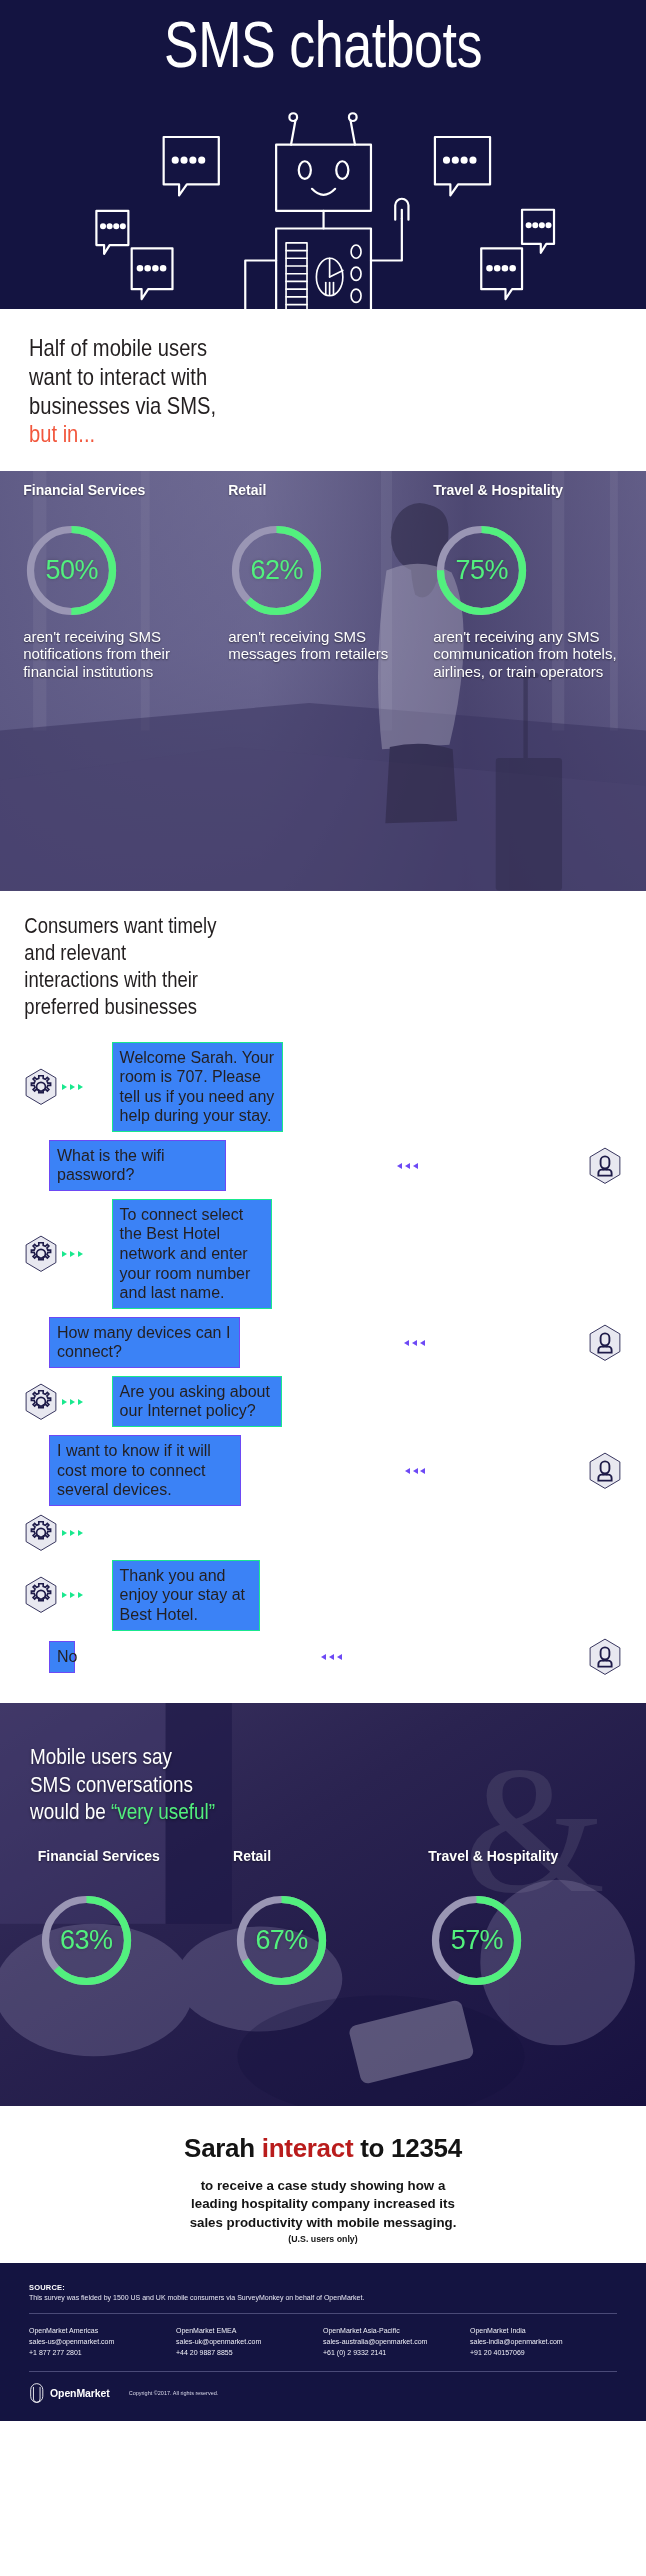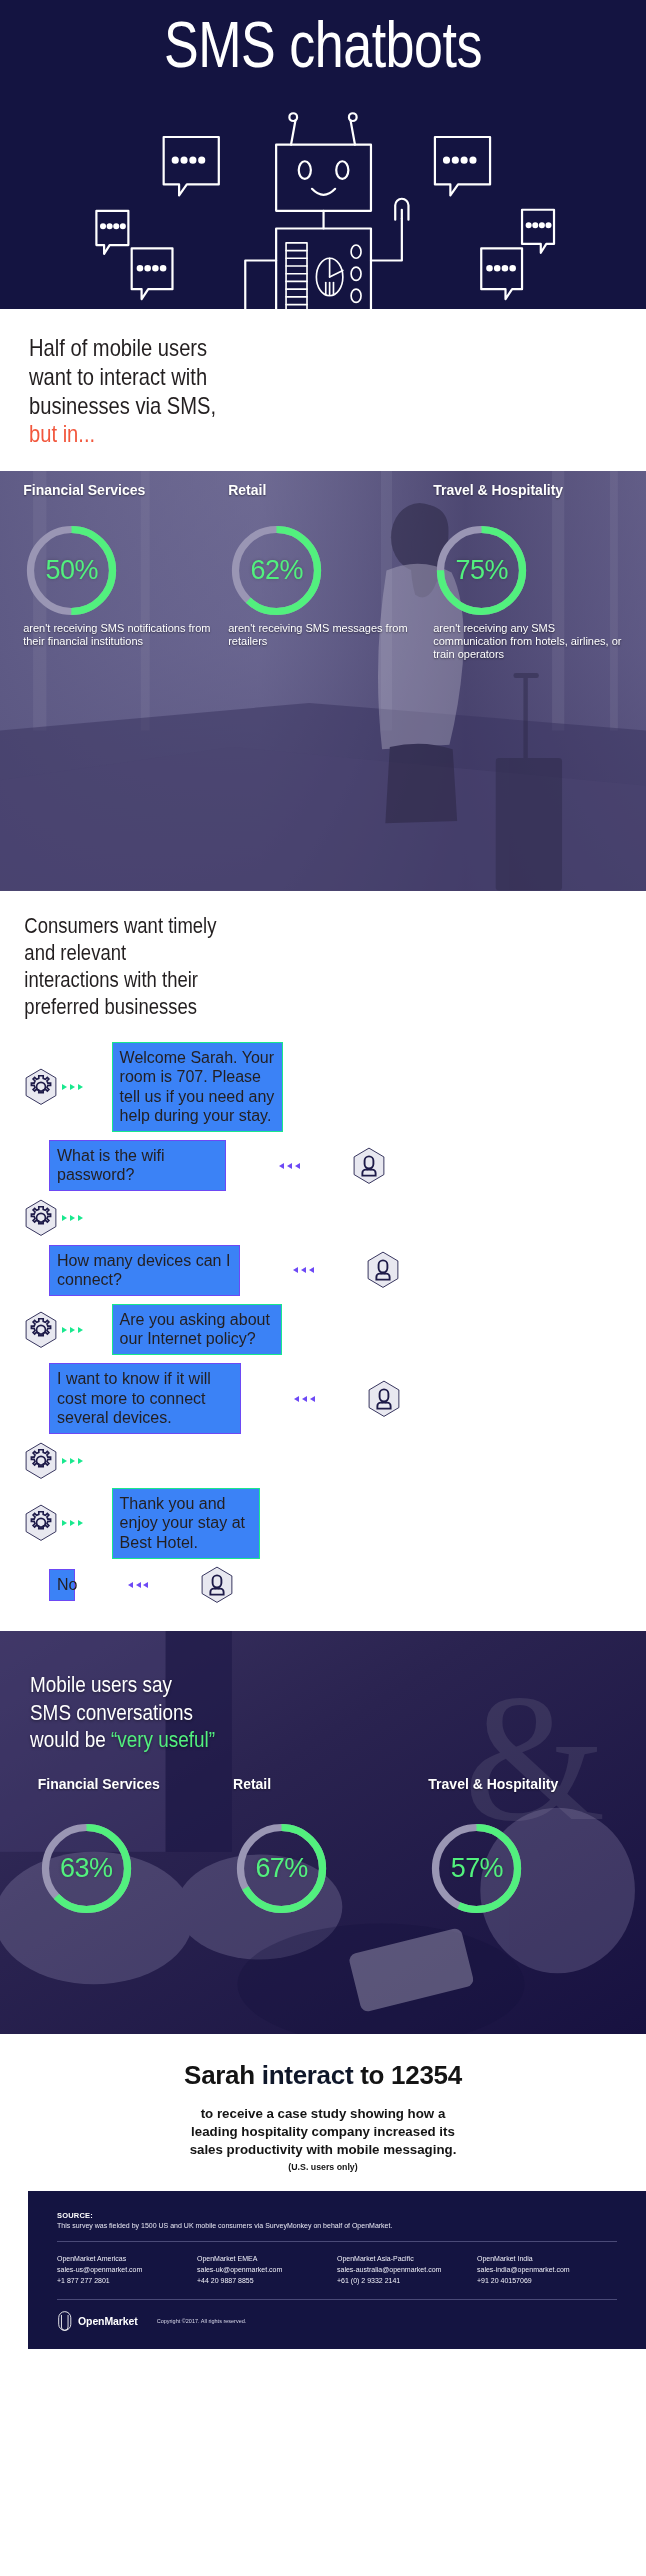--- a/index.html
+++ b/index.html
@@ -56,35 +56,35 @@
     text-shadow:0 0.6px 1.7px rgba(0,0,0,.45);
     margin-bottom:6.6px; min-height:32px;
   }
   .donut-wrap { width:97px; height:97px; position:relative; }
   .donut-pct {
     position:absolute; inset:0; display:flex; align-items:center; justify-content:center;
     font-size:27px; color:#52f07e; font-weight:400; letter-spacing:-0.6px;
     text-shadow:0 0 3.3px rgba(0,0,0,.25);
   }
   .stat-caption {
-    color:#ffffff; font-size:11px; line-height:1.17; margin-top:3px; font-weight:400;
+    color:#ffffff; font-size:15px; line-height:1.17; margin-top:9px; font-weight:400;
     text-shadow:0 0.6px 1.7px rgba(0,0,0,.5);
   }
 
   
   .chat-sec { background:#ffffff; padding:22px 0 19px 0; }
   .chat-head {
     font-size:22px; line-height:1.22; color:#231f20; font-weight:400;
     padding:0 29px; transform:scaleX(0.84); transform-origin:left center;
     margin-bottom:21px;
   }
   .chat-list { padding:0 25.4px; }
   .chat-row { display:flex; align-items:center; margin-bottom:7.7px; }
   .chat-row.bot { justify-content:flex-start; }
-  .chat-row.user { justify-content:flex-start;gap:48px; }
+  .chat-row.user { justify-content:space-between;gap:48px; }
   .hexicon { width:32px; height:38px; flex:0 0 32px; }
   .arrows { display:flex; align-items:center; gap:2.8px; padding:0 5px; }
   .arrow {
     width:0;height:0;border-top:3.9px solid transparent;border-bottom:3.9px solid transparent;
   }
   .arrow.r { border-left:5px solid #19e88e; }
   .arrow.l { border-right:5px solid #6d49f5; }
   .bubble {
     border:1.1px solid #19e88e; background:#3b82f6; color:#231f20;
     padding:5px 6.6px 5.5px 6.6px; font-size:16px; line-height:1.22;
@@ -103,26 +103,26 @@
     text-shadow:0 1.1px 3.3px rgba(0,0,0,.45);
   }
   .dark-head .hl { color:#52f07e; }
 
   
   .cta { background:#ffffff; text-align:center; padding:26.5px 22px 19px 22px; }
   .cta-main {
     font-size:26px; font-weight:700; color:#141414; letter-spacing:-0.3px;
     margin-bottom:13.3px;
   }
-  .cta-main .kw { color:#0f172a; }
+  .cta-main .kw { color:#b91c1c; }
   .cta-sub { font-size:13.3px; font-weight:700; line-height:1.38; color:#141414; }
   .cta-note { font-size:8.8px; font-weight:700; color:#141414; margin-top:2.2px; }
 
   
-  .footer { background:#141441; color:#ffffff; padding:20px 29px 16.6px 29px;margin-left:28px; }
+  .footer { background:#141441; color:#ffffff; padding:20px 29px 16.6px 29px; }
   .f-src-title { font-size:7.5px; font-weight:700; letter-spacing:0.2px; }
   .f-src-text { font-size:7px; margin-top:2.2px; color:#e9e9f4; }
   .f-rule { height:0.6px; background:#4a4a77; margin:12px 0 11px 0; }
   .f-offices { display:flex; }
   .f-office { flex:1 1 0; font-size:7px; line-height:1.62; color:#f0f0f8; }
   .f-office .name { font-weight:400; }
   .f-bottom { display:flex; align-items:center; gap:19px; margin-top:3.3px; }
   .f-logo { display:flex; align-items:center; gap:5.5px; }
   .f-logo-name { font-size:10.5px; font-weight:700; color:#ffffff; letter-spacing:-0.1px; }
   .f-copy { font-size:5.5px; color:#d9d9ea; }
@@ -368,20 +368,21 @@
   <g fill="none" stroke="#1e1b49" stroke-width="3">
     <circle cx="29" cy="34" r="8"></circle>
     <path d="M29 14 l4 0 0 5 4 1.6 3.5-3.5 2.8 2.8 -3.5 3.5 1.6 4 5 0 0 4 -5 0 -1.6 4 3.5 3.5 -2.8 2.8 -3.5-3.5 -4 1.6 0 5 -4 0 -4 0 0-5 -4-1.6 -3.5 3.5 -2.8-2.8 3.5-3.5 -1.6-4 -5 0 0-4 5 0 1.6-4 -3.5-3.5 2.8-2.8 3.5 3.5 4-1.6 0-5 4 0"></path>
   </g>
             </svg></span>
           <span class="arrows">
             <i class="arrow r"></i>
             <i class="arrow r"></i>
             <i class="arrow r"></i>
           </span>
+          <div class="bubble " style="width:160px">To connect select the Best Hotel network and enter your room number and last name.</div>
         </div>
         <div class="chat-row user">
           <div class="bubble user" style="width:191px">How many devices can I connect?</div>
           <span class="arrows">
             <i class="arrow l"></i>
             <i class="arrow l"></i>
             <i class="arrow l"></i>
           </span>
           <span class="hexicon"><svg viewBox="0 0 58 68">
   <polygon points="29,2 56,18 56,50 29,66 2,50 2,18" fill="#e8e8f0" stroke="#1e1b49" stroke-width="1.6"></polygon>

